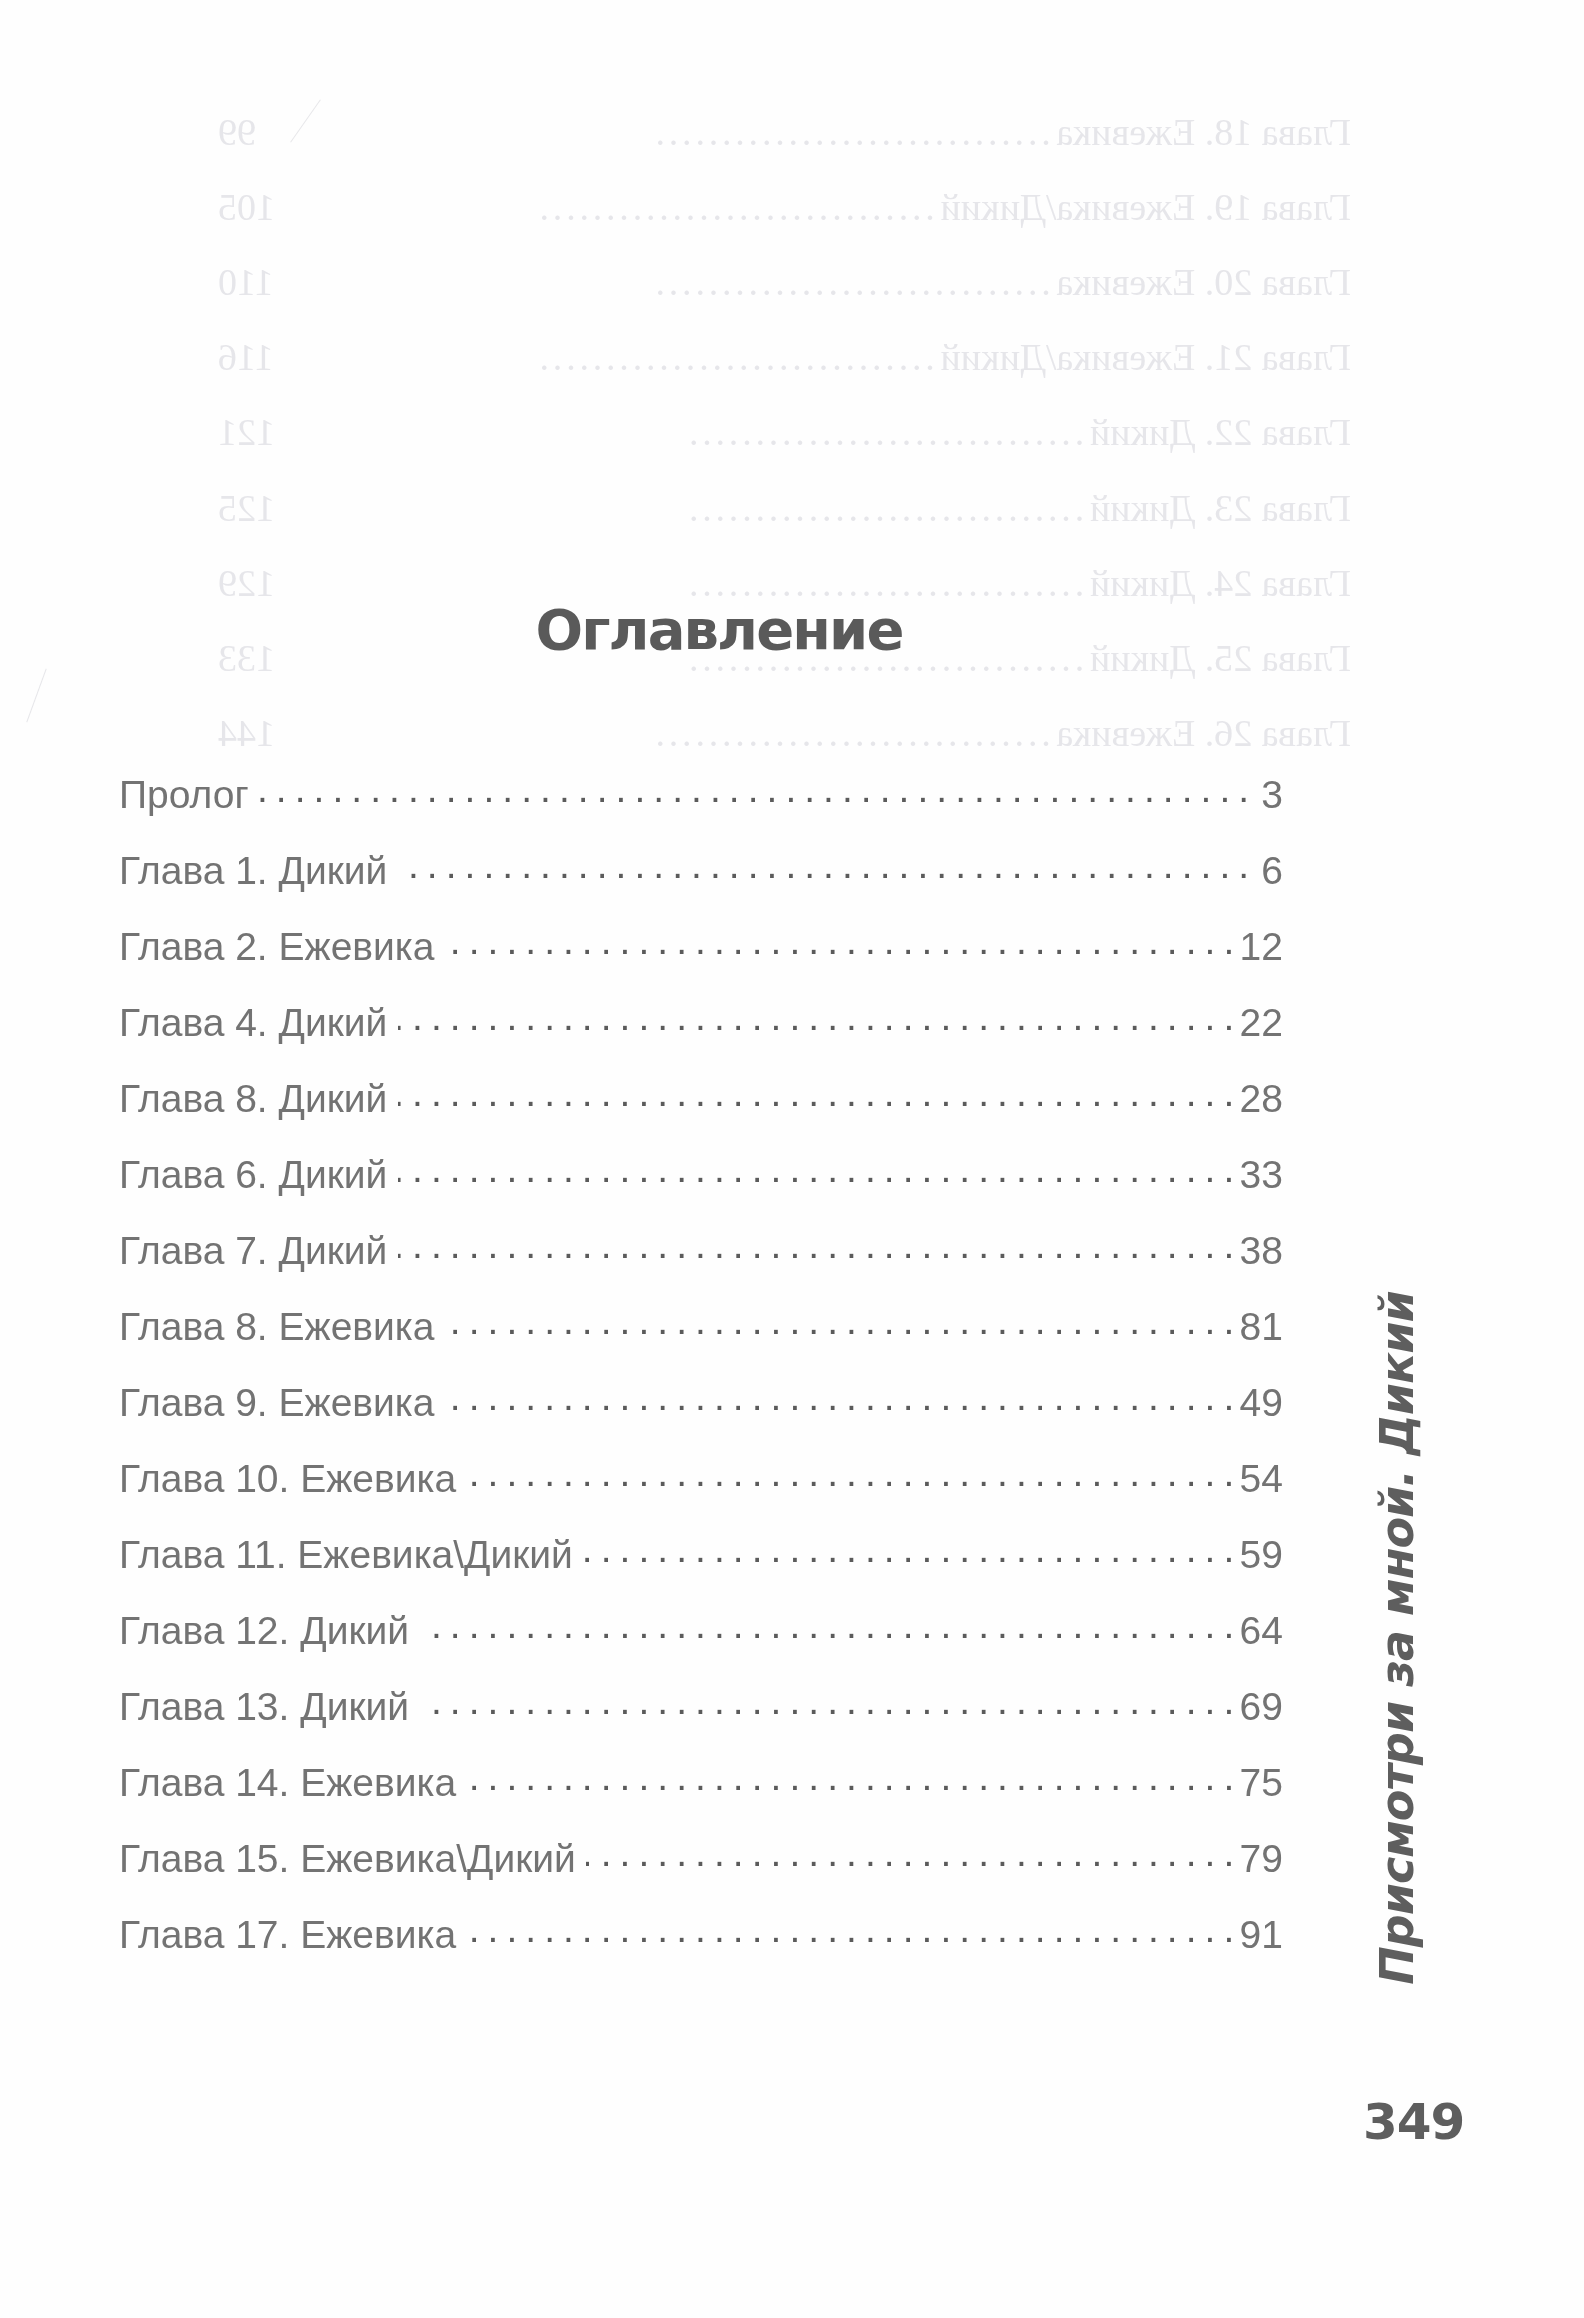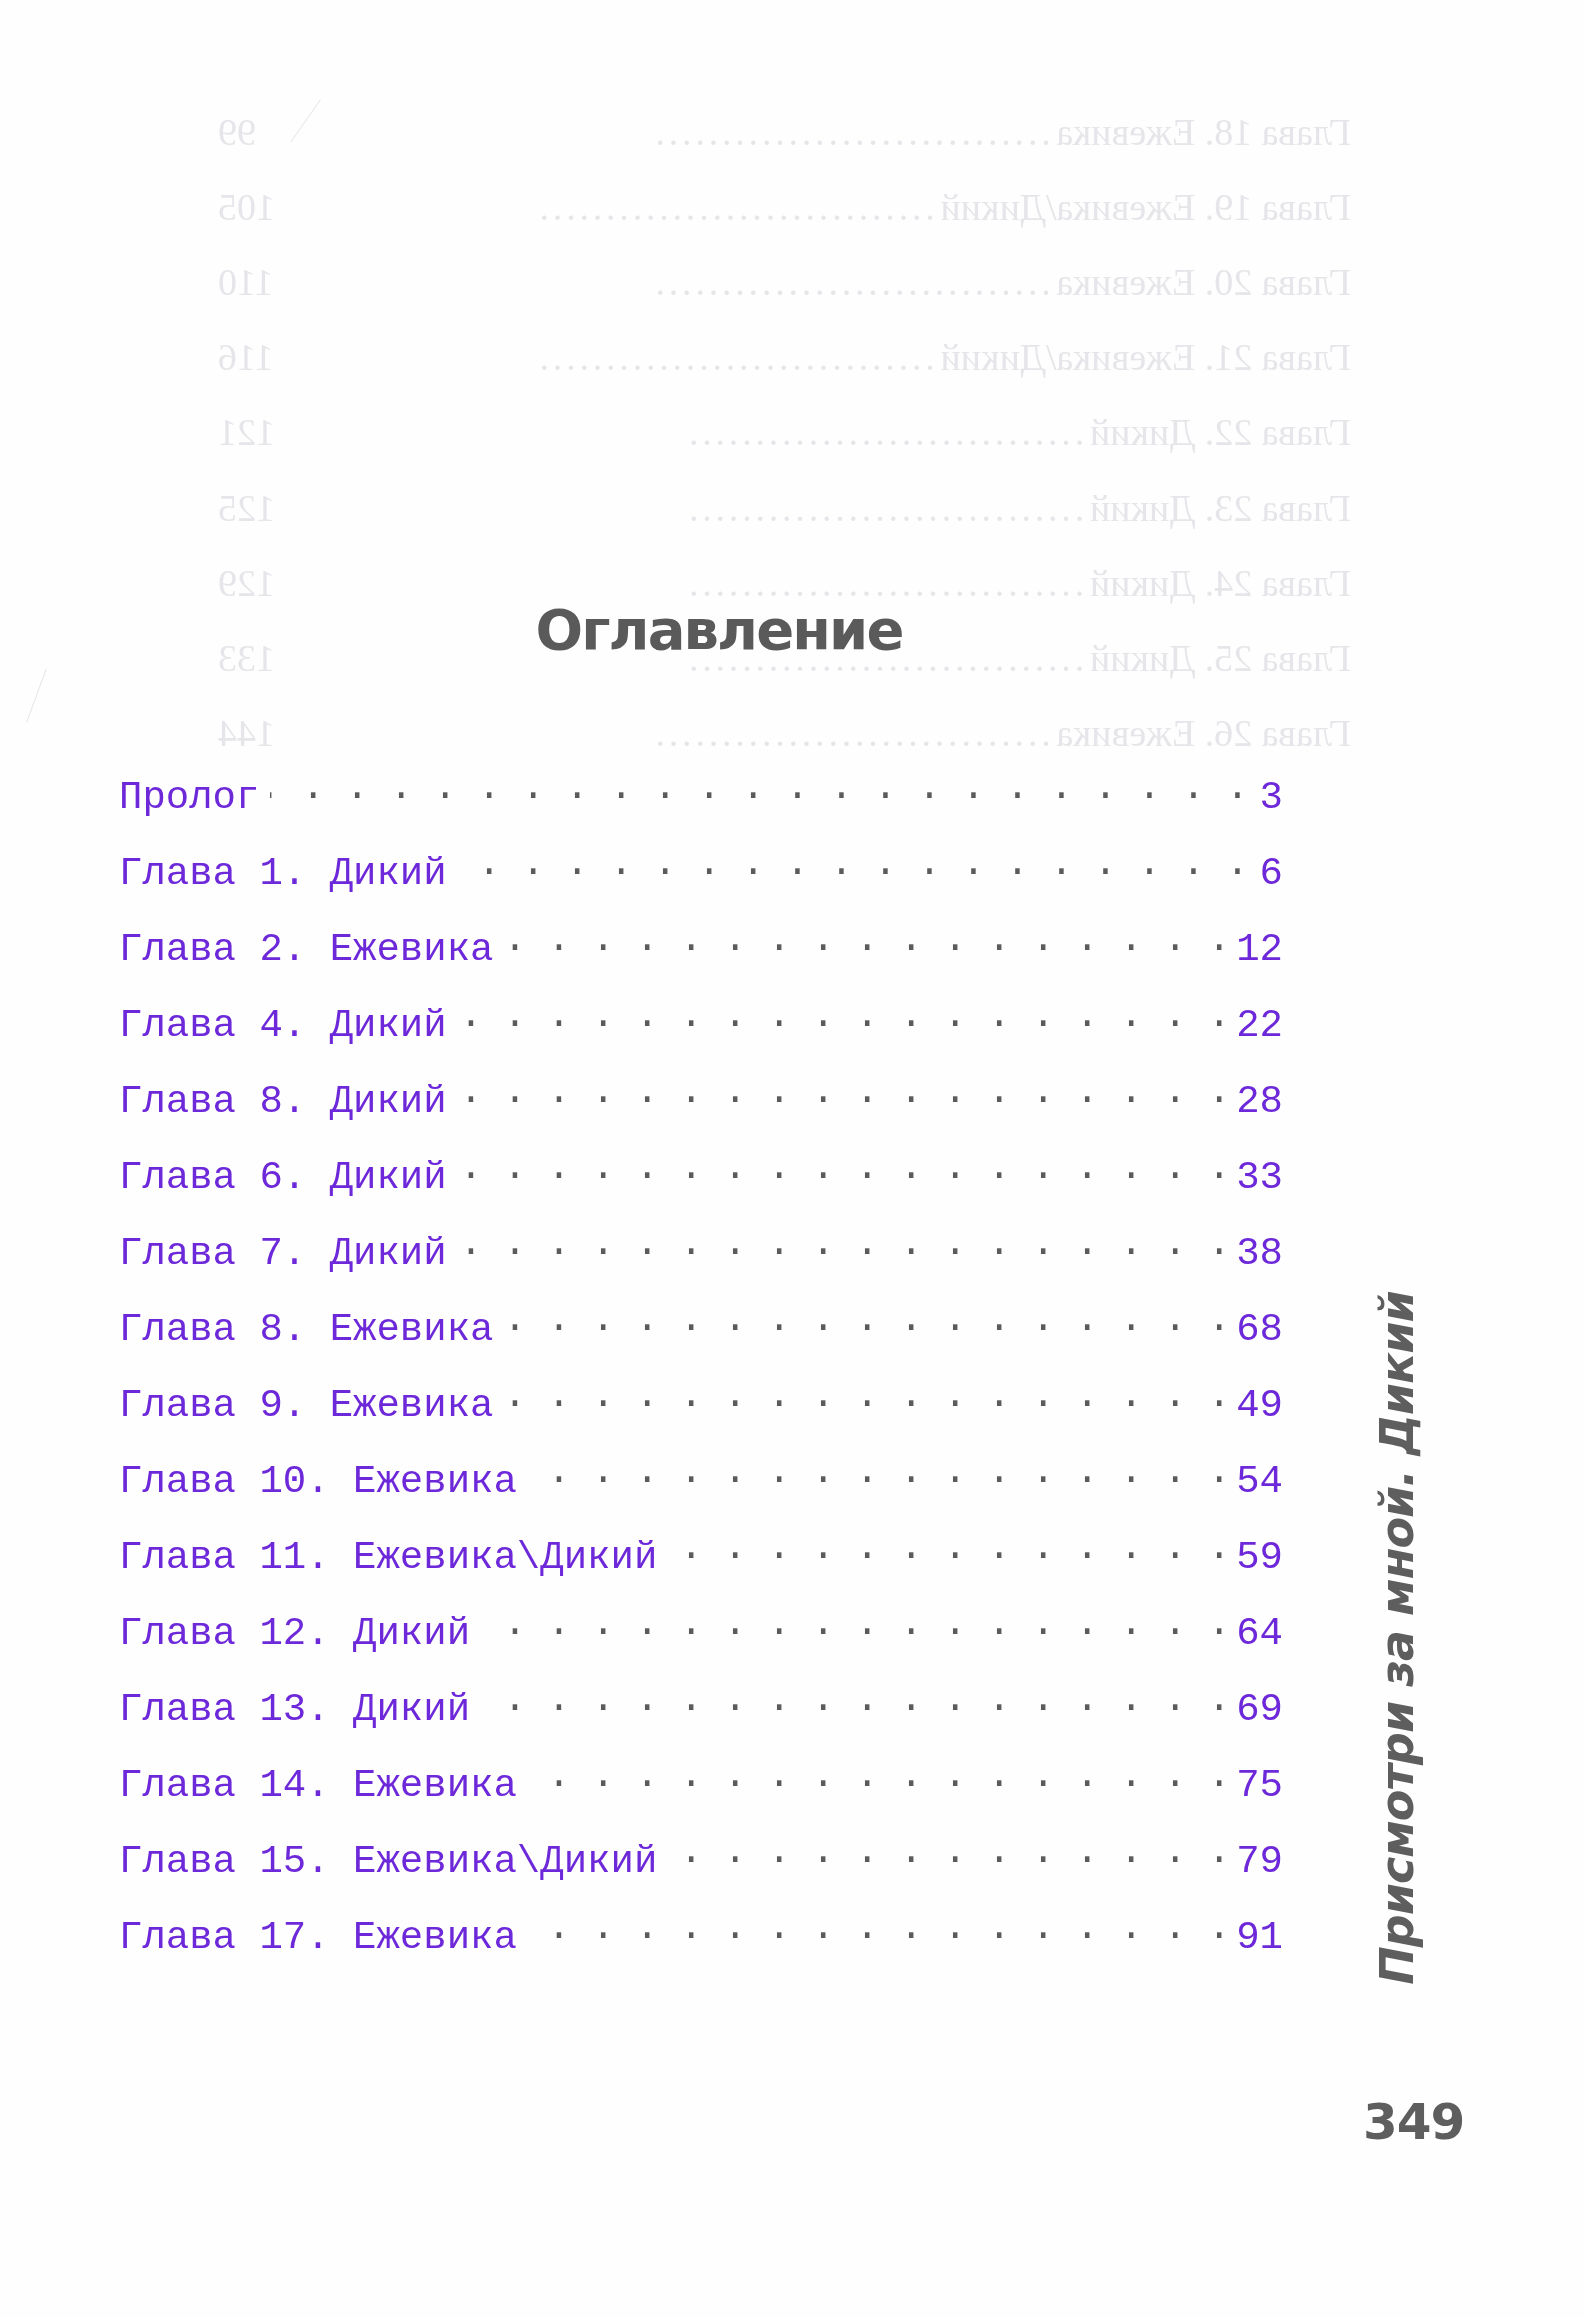--- a/index.html
+++ b/index.html
@@ -78,23 +78,23 @@
     .toc-list {
       position: absolute;
       left: 119px;
       top: 769px;
       width: 1164px;
     }
     .toc-row {
       display: flex;
       align-items: baseline;
       height: 76px;
-      font-family: Liberation Mono, monospace;
+      font-family: Liberation Sans, sans-serif;
       font-size: 39px;
-      color: #6d28d9;
+      color: #737373;
       white-space: nowrap;
       line-height: 1;
     }
     .toc-label { flex: 0 0 auto; }
     .toc-dots {
       flex: 1 1 auto;
       overflow: hidden;
       margin: 0 6.7px 0 10.5px;
       position: relative;
       height: 39px;
@@ -240,21 +240,21 @@
         <span class="toc-page">33</span>
       </div>
     <div class="toc-row">
         <span class="toc-label">Глава 7. Дикий</span>
         <span class="toc-dots"></span>
         <span class="toc-page">38</span>
       </div>
     <div class="toc-row">
         <span class="toc-label">Глава 8. Ежевика</span>
         <span class="toc-dots"></span>
-        <span class="toc-page">68</span>
+        <span class="toc-page">81</span>
       </div>
     <div class="toc-row">
         <span class="toc-label">Глава 9. Ежевика</span>
         <span class="toc-dots"></span>
         <span class="toc-page">49</span>
       </div>
     <div class="toc-row">
         <span class="toc-label">Глава 10. Ежевика</span>
         <span class="toc-dots"></span>
         <span class="toc-page">54</span>

